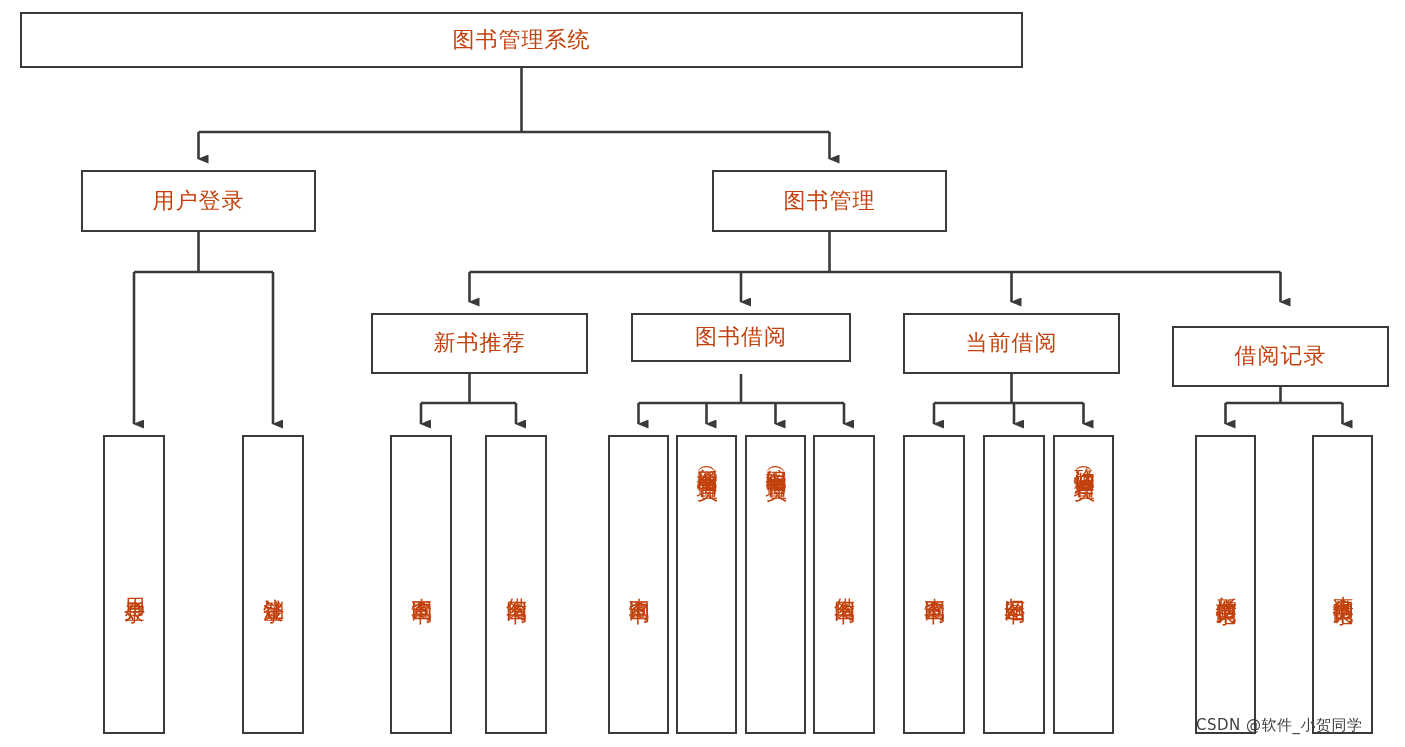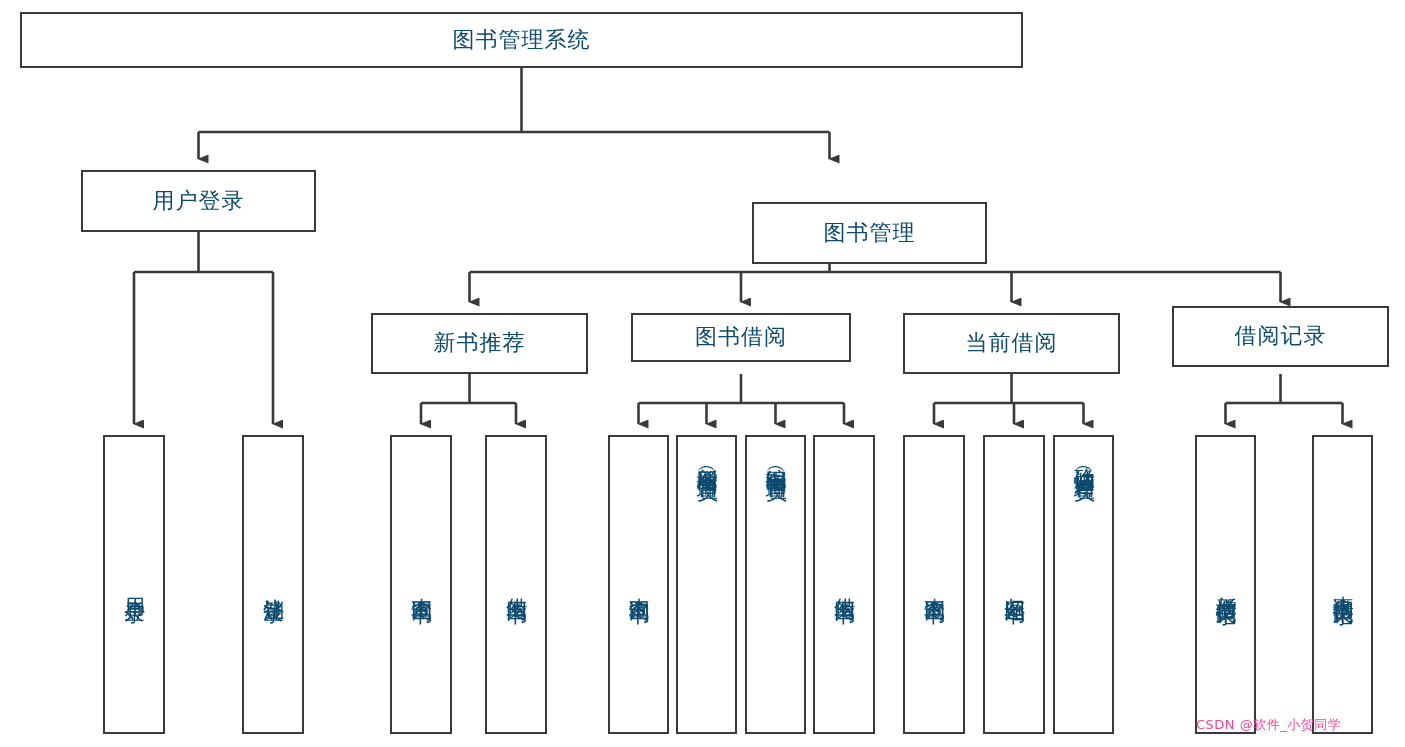--- a/index.html
+++ b/index.html
@@ -26,21 +26,21 @@
     height: 747px;
   }
   .node-box {
     position: absolute;
     box-sizing: border-box;
     border: 2px solid #3a3a3a;
     background: #ffffff;
     display: flex;
     align-items: center;
     justify-content: center;
-    color: #0c4a6e;
+    color: #c2410c;
   }
   .node-box.horizontal .node-label {
     writing-mode: horizontal-tb;
     font-size: 22px;
     line-height: 1.1;
     letter-spacing: 1px;
     white-space: nowrap;
   }
   .node-box.vertical {
     align-items: flex-start;
@@ -57,22 +57,22 @@
     font-size: 21px;
     line-height: 1.32;
     letter-spacing: 2px;
     white-space: nowrap;
   }
   .node-label {
     pointer-events: none;
   }
   #watermark {
     position: absolute;
-    color: #ec4899;
-    font-size: 13px;
+    color: #404040;
+    font-size: 15px;
     white-space: nowrap;
     letter-spacing: 0.5px;
   }
 </style>
 </head>
 <body>
 
 <div id="diagram-root">
 
   <svg id="connector-layer" viewBox="0 0 1405 747" width="1405" height="747" aria-hidden="true">
@@ -118,33 +118,33 @@
       </g>
   </svg>
 
   <div id="node-layer">
       <div class="node-box horizontal" style="left: 20px; top: 12px; width: 1003px; height: 56px;">
         <span class="node-label">图书管理系统</span>
       </div>
       <div class="node-box horizontal" style="left: 81px; top: 170px; width: 235px; height: 62px;">
         <span class="node-label">用户登录</span>
       </div>
-      <div class="node-box horizontal" style="left: 752px; top: 170px; width: 235px; height: 62px; margin-top: 32px;">
+      <div class="node-box horizontal" style="left: 712px; top: 170px; width: 235px; height: 62px;">
         <span class="node-label">图书管理</span>
       </div>
       <div class="node-box horizontal" style="left: 361px; top: 313px; width: 217px; height: 61px; margin-left: 10px;">
         <span class="node-label">新书推荐</span>
       </div>
       <div class="node-box horizontal" style="left: 631px; top: 313px; width: 220px; height: 49px;">
         <span class="node-label">图书借阅</span>
       </div>
       <div class="node-box horizontal" style="left: 903px; top: 313px; width: 217px; height: 61px;">
         <span class="node-label">当前借阅</span>
       </div>
-      <div class="node-box horizontal" style="left: 1172px; top: 306px; width: 217px; height: 61px;">
+      <div class="node-box horizontal" style="left: 1172px; top: 326px; width: 217px; height: 61px;">
         <span class="node-label">借阅记录</span>
       </div>
       <div class="node-box vertical centered" style="left: 103px; top: 435px; width: 62px; height: 299px;">
         <span class="node-label">用户登录</span>
       </div>
       <div class="node-box vertical centered" style="left: 242px; top: 435px; width: 62px; height: 299px;">
         <span class="node-label">注销登录</span>
       </div>
       <div class="node-box vertical centered" style="left: 390px; top: 435px; width: 62px; height: 299px;">
         <span class="node-label">查询图书</span>

